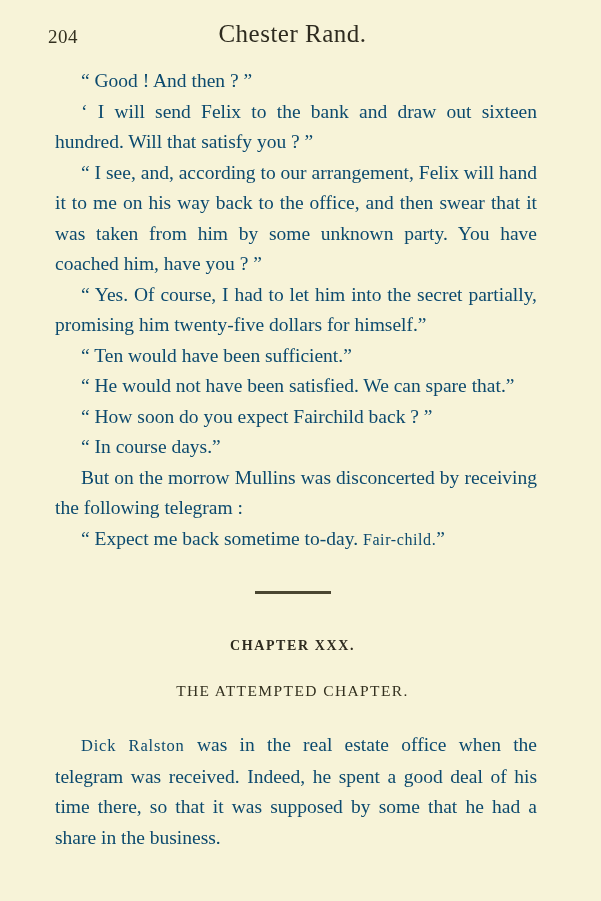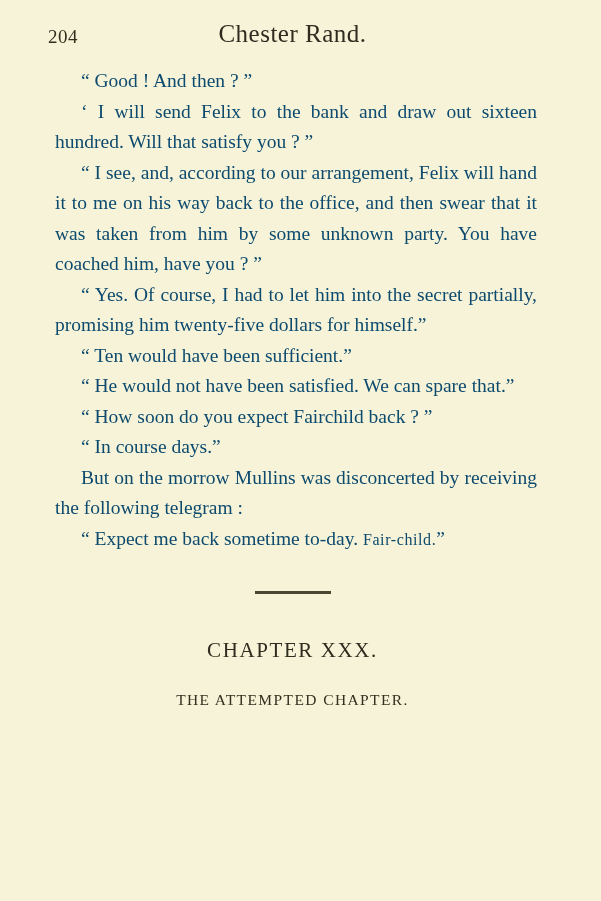--- a/index.html
+++ b/index.html
@@ -64,24 +64,25 @@
     letter-spacing: 0.6px;
   }
   .rule {
     width: 76px;
     height: 0;
     border-top: 3px solid #4a4631;
     margin: 36px auto 0 auto;
   }
   .chapter-head {
     text-align: center;
-    font-size: 21px;
+    font-size: 14px;
     letter-spacing: 1.6px;
     margin-top: 44px;
     color: #2e2b1f;
+    font-weight: bold;
   }
   .chapter-sub {
     text-align: center;
     font-size: 15.5px;
     letter-spacing: 1.4px;
     margin-top: 28px;
     color: #33301f;
   }
   .after-chapter {
     margin-top: 30px;
@@ -113,14 +114,17 @@
     <p>But on the morrow Mullins was disconcerted by receiving the following telegram :</p>
 
     <p class="tele"><span>“ Expect me back sometime to-day.   </span><span class="smallcaps">Fair-child.</span><span>”</span></p>
   </div>
 
   <div class="rule"></div>
 
   <div class="chapter-head">CHAPTER XXX.</div>
   <div class="chapter-sub">THE ATTEMPTED CHAPTER.</div>
 
+  <div class="body-text after-chapter">
+    <p><span class="lead-caps">Dick Ralston</span><span> was in the real estate office when the telegram was received.   Indeed, he spent a good deal of his time there, so that it was supposed by some that he had a share in the business.</span></p>
+  </div>
 
 </div>
 
 </body></html>

